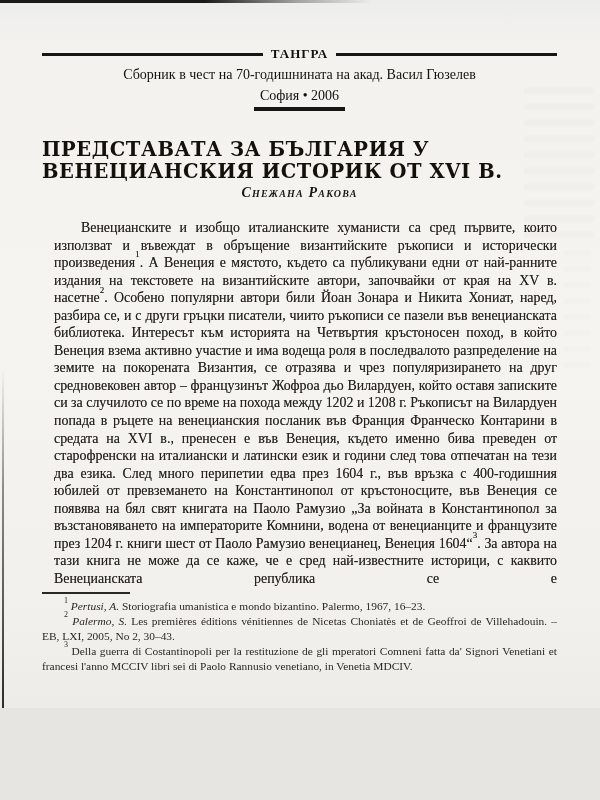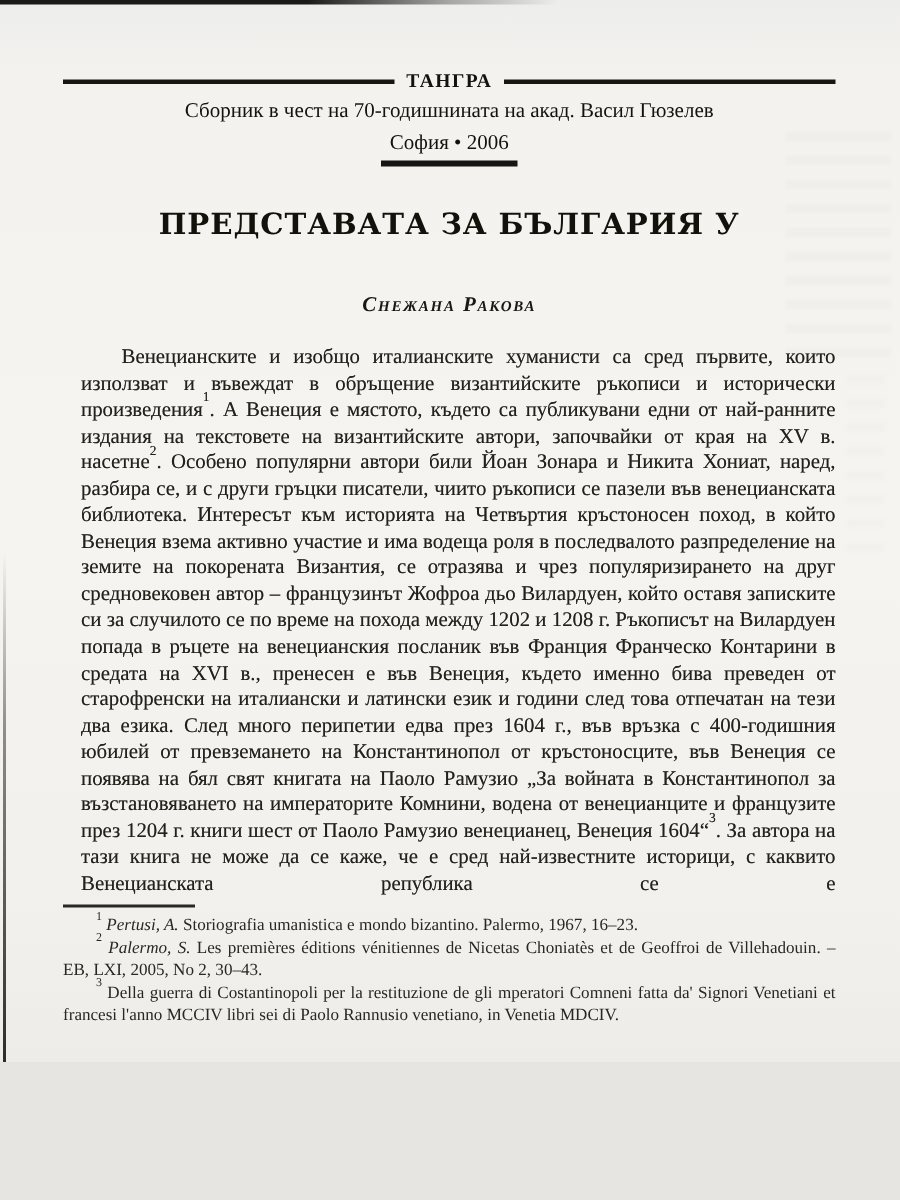--- a/index.html
+++ b/index.html
@@ -56,27 +56,27 @@
   .city-row { margin-top:3px; text-align:center; }
   .city-year {
     display:inline-block;
     font-weight:normal; font-size:14px; color:#14120f;
     border-bottom:4px solid #171614;
     padding:0 6px 3px 6px;
   }
 
   
   .article-title {
-    margin:28px 0 0 0; text-align:center;
+    margin:28px 0 0 0; text-align:left;
     font-family:"DejaVu Serif","Liberation Serif",serif;
     font-weight:bold; font-size:19.5px; line-height:22px;
     letter-spacing:0.6px; color:#131109;
   }
   .article-author {
-    margin-top:13px; text-align:center;
+    margin-top:2px; text-align:center;
     font-style:italic; font-weight:bold; font-variant:small-caps;
     font-size:14px; letter-spacing:1.2px; color:#1a1812;
   }
 
   
   .body-text {
     margin:18px 0 0 12px;
     font-size:13.9px; line-height:17.55px;
     text-align:justify; text-align-last:justify;
     text-indent:27px;
@@ -113,21 +113,21 @@
       <span class="series-title">ТАНГРА</span>
       <span class="rule"></span>
     </div>
     <div class="series-subtitle">Сборник в чест на 70-годишнината на акад. Васил Гюзелев</div>
     <div class="city-row">
       <span class="city-year">София • 2006</span>
     </div>
 
     <h1 class="article-title">
       <span>ПРЕДСТАВАТА ЗА БЪЛГАРИЯ У</span><br>
-      <br>
+      <span>ВЕНЕЦИАНСКИЯ ИСТОРИК ОТ XVI В.</span><br>
     </h1>
 
     <div class="article-author">Снежана Ракова</div>
 
     <p class="body-text"><span>Венецианските и изобщо италианските хуманисти са сред първите, които използват и въвеждат в обръщение византийските ръкописи и исторически произведения</span><sup class="ref">1</sup><span>. А Венеция е мястото, където са публикувани едни от най-ранните издания на текстовете на византийските автори, започвайки от края на XV в. насетне</span><sup class="ref">2</sup><span>. Особено популярни автори били Йоан Зонара и Никита Хониат, наред, разбира се, и с други гръцки писатели, чиито ръкописи се пазели във венецианската библиотека. Интересът към историята на Четвъртия кръстоносен поход, в който Венеция взема активно участие и има водеща роля в последвалото разпределение на земите на покорената Византия, се отразява и чрез популяризирането на друг средновековен автор – французинът Жофроа дьо Вилардуен, който оставя записките си за случилото се по време на похода между 1202 и 1208 г. Ръкописът на Вилардуен попада в ръцете на венецианския посланик във Франция Франческо Контарини в средата на XVI в., пренесен е във Венеция, където именно бива преведен от старофренски на италиански и латински език и години след това отпечатан на тези два езика. След много перипетии едва през 1604 г., във връзка с 400-годишния юбилей от превземането на Константинопол от кръстоносците, във Венеция се появява на бял свят книгата на Паоло Рамузио „За войната в Константинопол за възстановяването на императорите Комнини, водена от венецианците и французите през 1204 г. книги шест от Паоло Рамузио венецианец, Венеция 1604“</span><sup class="ref">3</sup><span>. За автора на тази книга не може да се каже, че е сред най-известните историци, с каквито Венецианската република се е</span></p>
 
     <div class="fn-sep"></div>
 
     <div class="footnotes">
       <p class="fn"><sup class="fn-num">1</sup> <i class="fn-author">Pertusi, A.</i> <span>Storiografia umanistica e mondo bizantino. Palermo, 1967, 16–23.</span></p>

